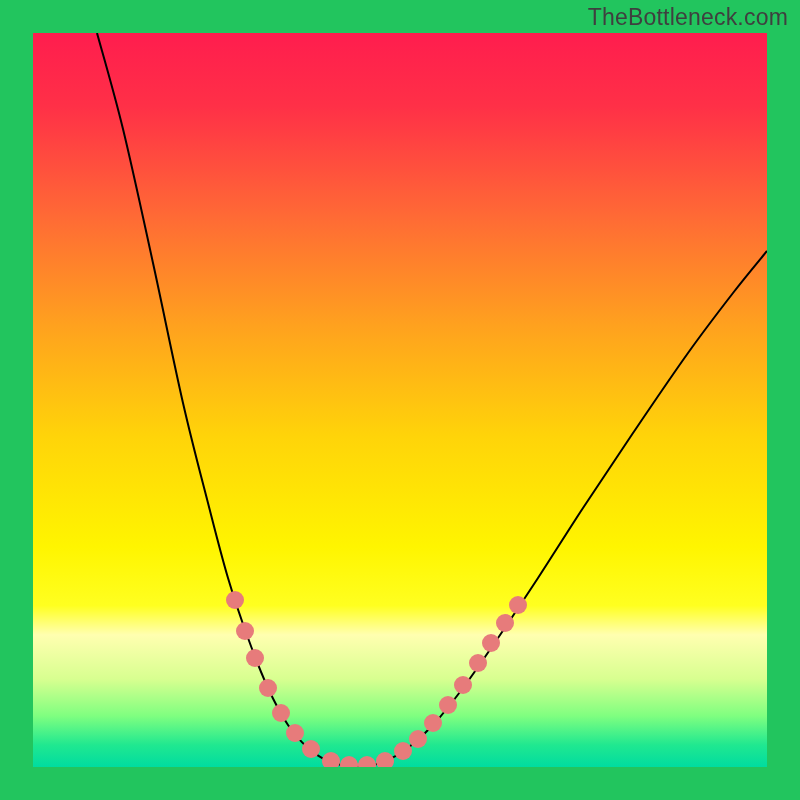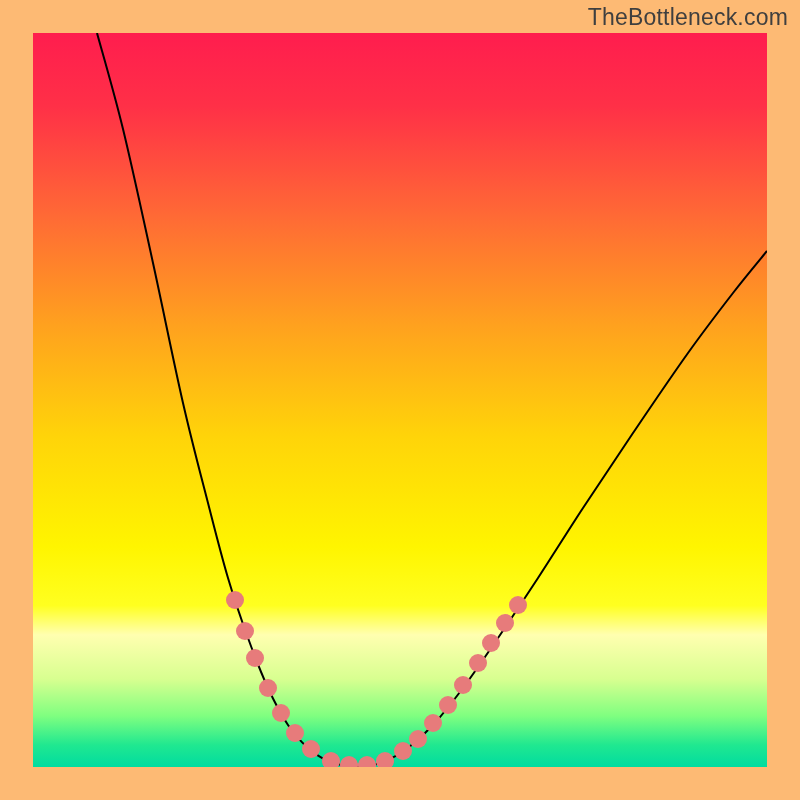--- a/index.html
+++ b/index.html
@@ -9,21 +9,21 @@
     height: 800px;
     background: #000;
     overflow: hidden;
   }
   .frame {
     position: absolute;
     left: 0;
     top: 0;
     width: 800px;
     height: 800px;
-    background: #fdba74;
+    background: #22c55e;
   }
   .plot {
     position: absolute;
     left: 33px;
     top: 33px;
     width: 734px;
     height: 734px;
     overflow: hidden;
   }
   .watermark {

